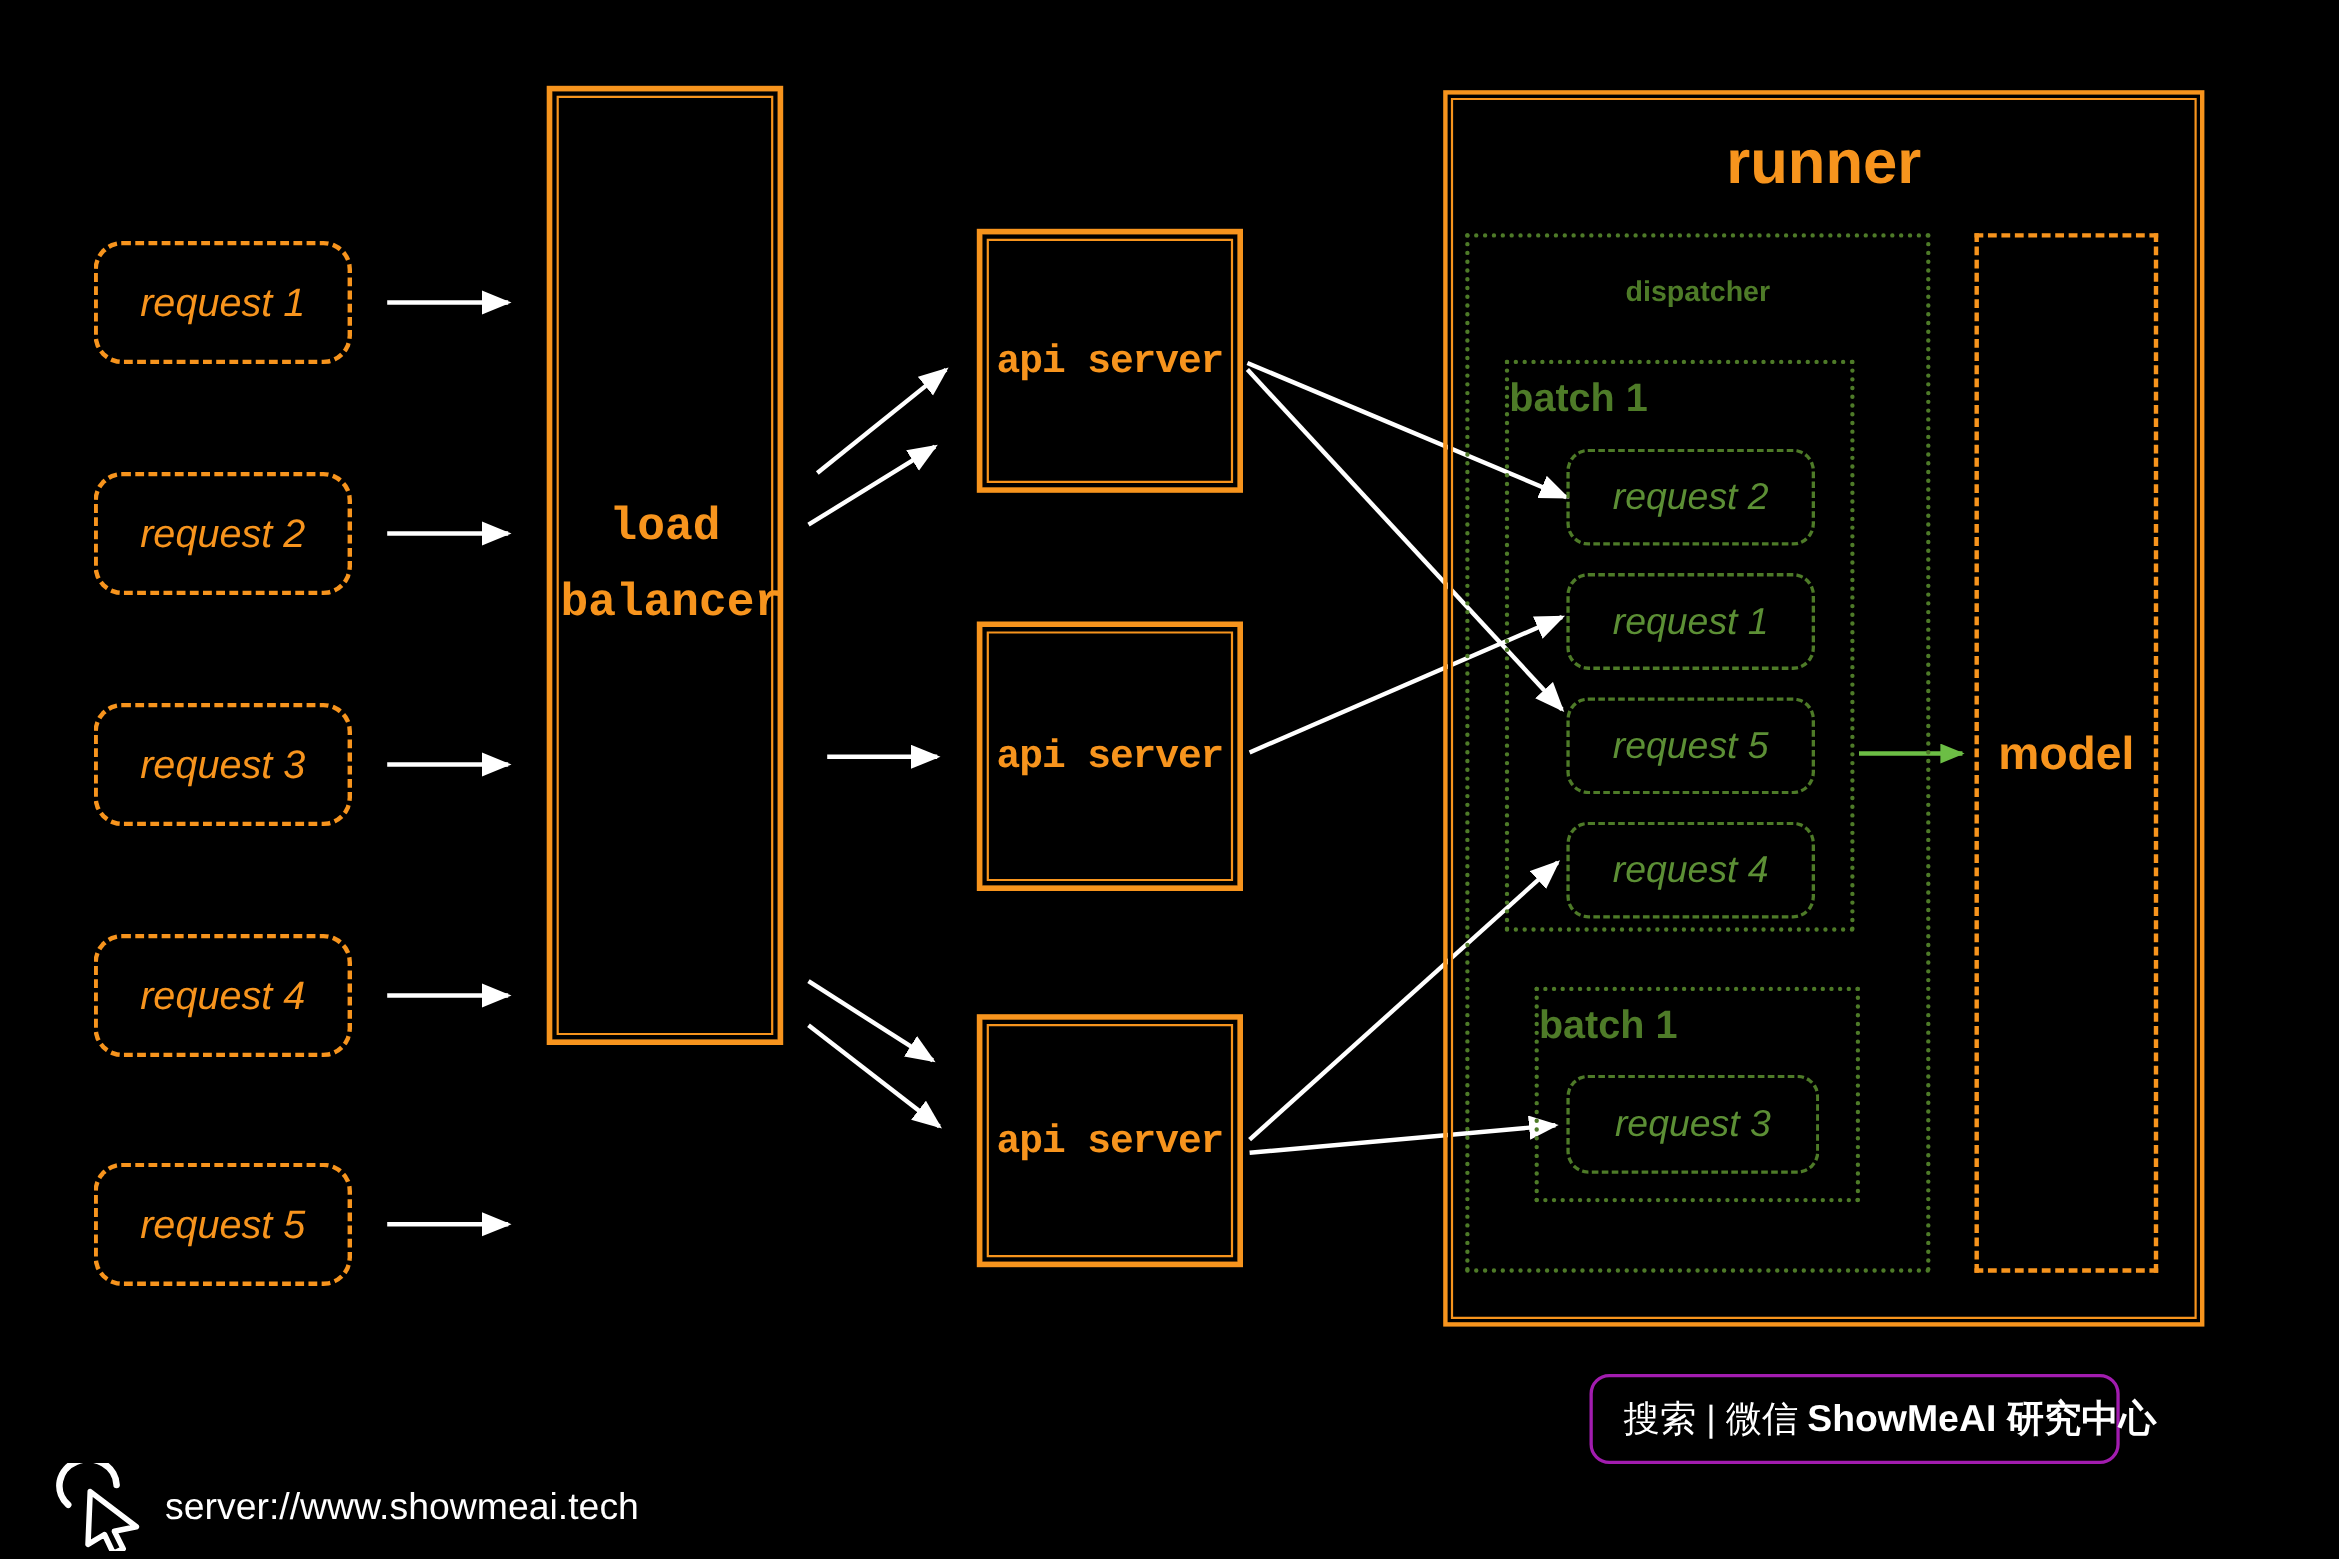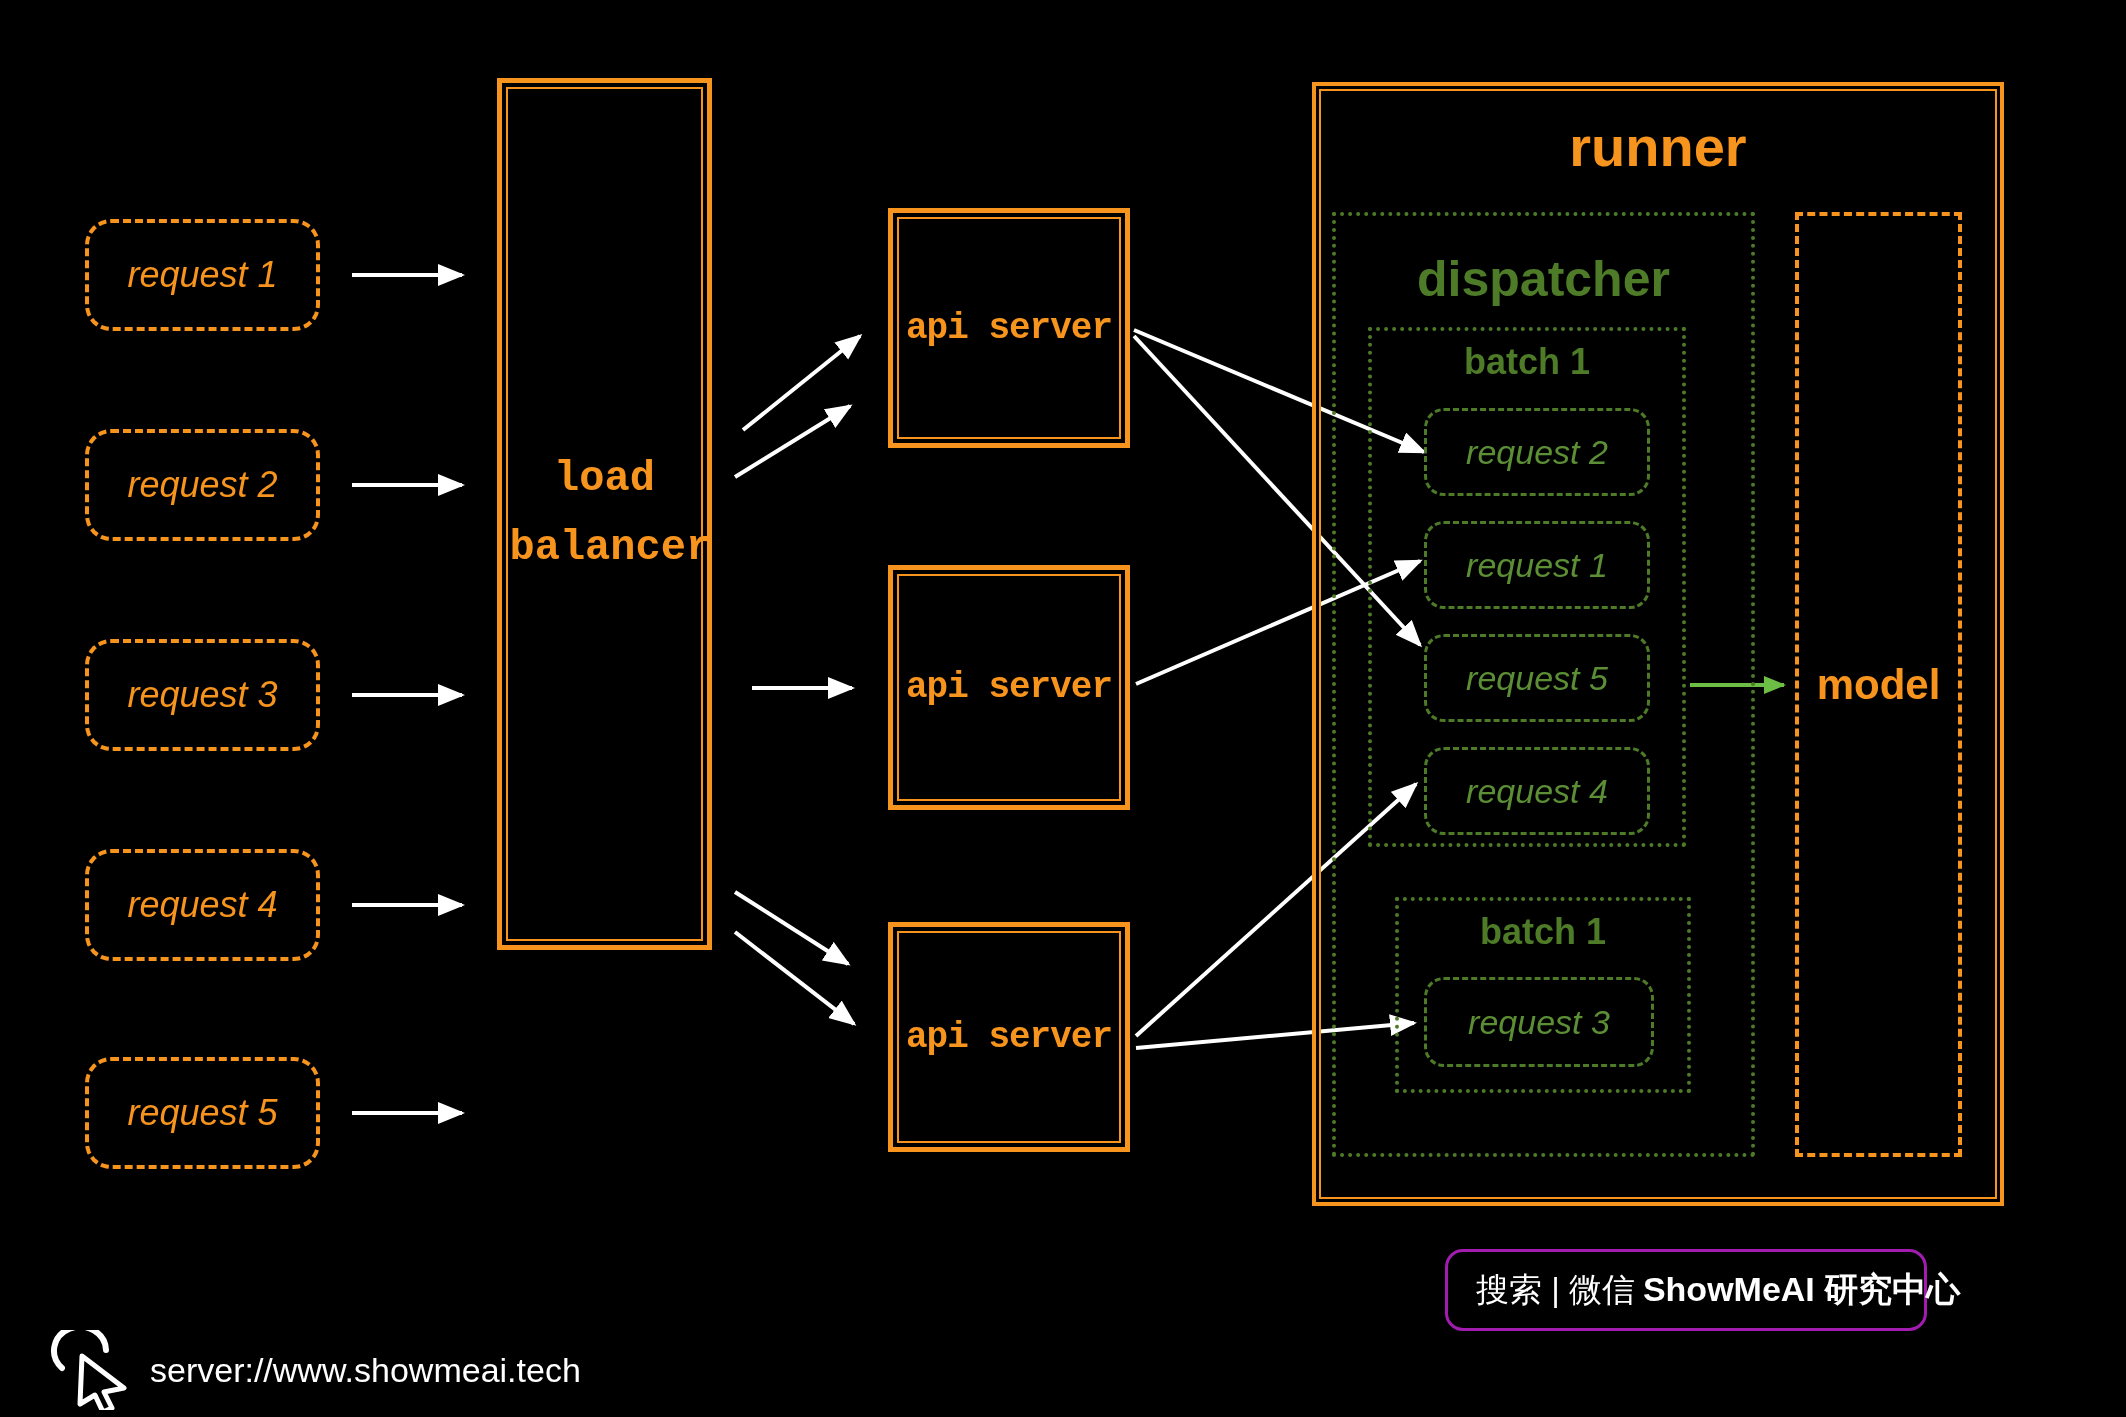--- a/index.html
+++ b/index.html
@@ -45,27 +45,27 @@
   .runner-title{
     position:absolute;left:0;top:28px;width:100%;text-align:center;
     color:var(--orange);font-weight:bold;font-size:56px;
   }
   .dispatcher-box{
     position:absolute;left:16px;top:126px;width:423px;height:945px;
     border:4px dotted var(--green-dark);
   }
   .dispatcher-title{
     position:absolute;left:0;top:34px;width:100%;text-align:center;
-    color:var(--green-dark);font-weight:bold;font-size:50px;
+    color:var(--green-dark);font-weight:bold;font-size:26px;
   }
   .batch-box{position:absolute;border:4px dotted var(--green-dark);}
   .batch-active{left:32px;top:111px;width:318px;height:520px;}
   .batch-waiting{left:59px;top:681px;width:296px;height:196px;}
   .batch-title{
-    position:absolute;left:0;top:10px;width:100%;text-align:center;
+    position:absolute;left:0;top:10px;width:100%;text-align:left;
     color:var(--green-dark);font-weight:bold;font-size:36px;
   }
   .req-green{
     position:absolute;left:52px;width:226px;height:88px;
     border:3px dashed var(--green-dark);border-radius:20px;
     display:flex;align-items:center;justify-content:center;
     color:var(--green-text);font-size:34px;font-style:italic;white-space:nowrap;
   }
   .batch-waiting .req-green{left:25px;top:76px;width:230px;height:90px;}
   .model-box{

